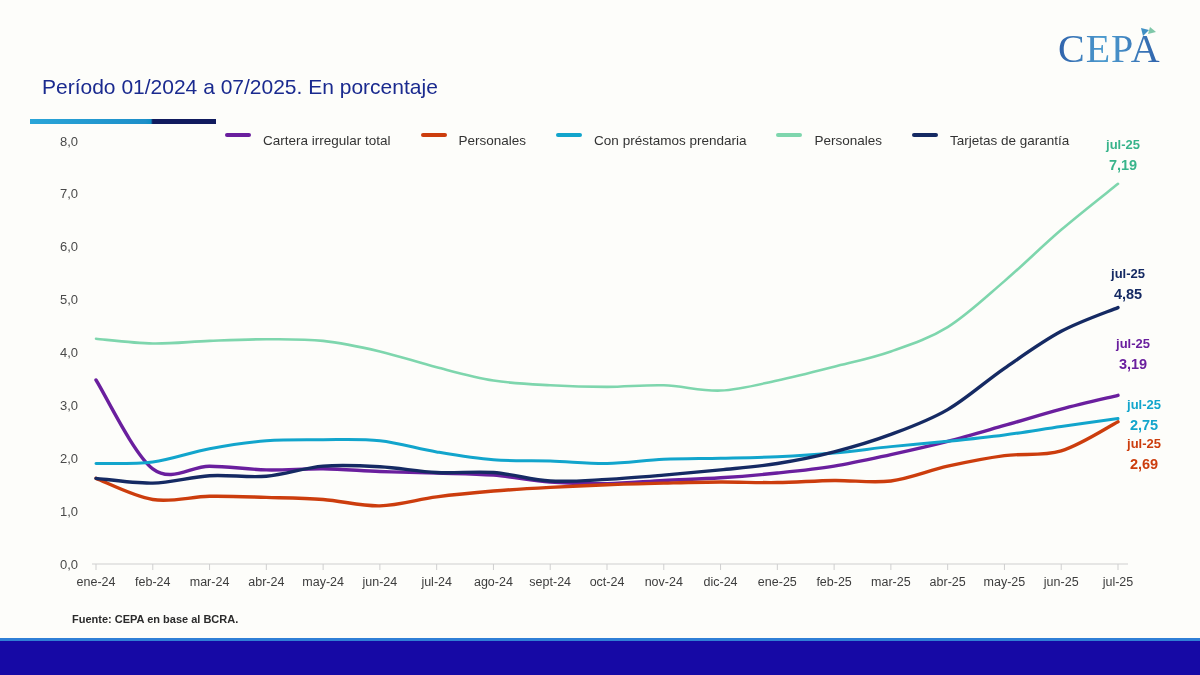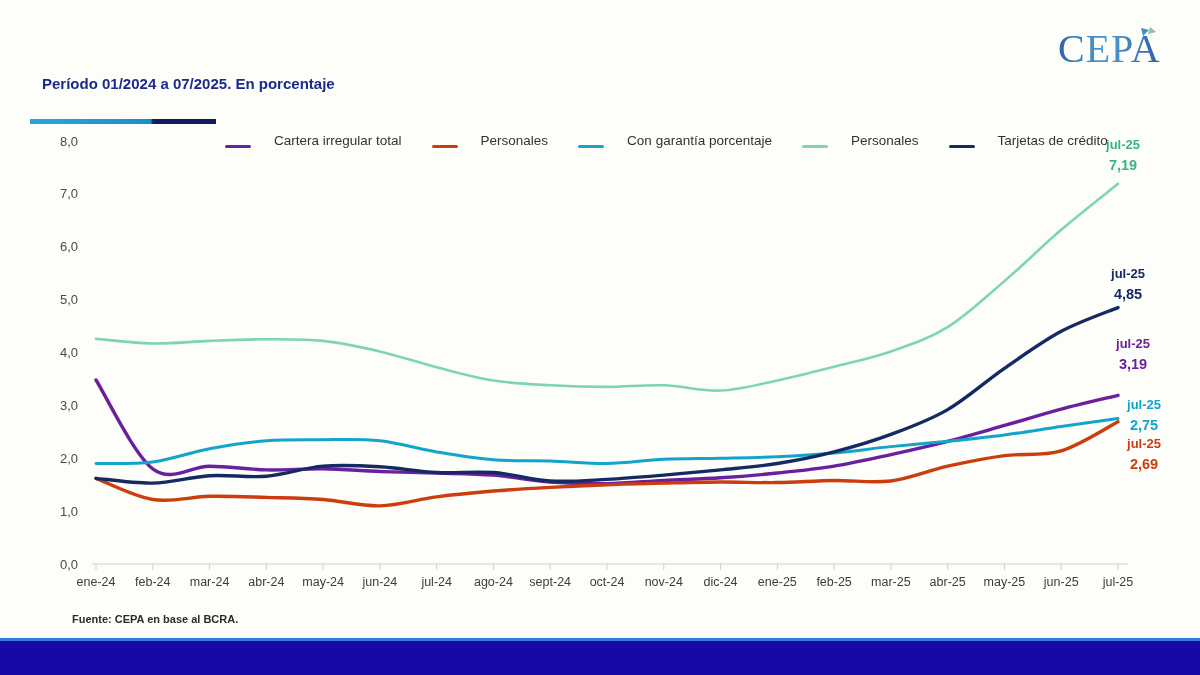--- a/index.html
+++ b/index.html
@@ -19,21 +19,21 @@
   .header{
     position:absolute;left:0;top:0;width:1200px;height:110px;
   }
   .title{
     position:absolute;left:42px;top:36px;
     font-size:21.5px;font-weight:bold;color:#1a2a8f;
     letter-spacing:-0.2px;white-space:nowrap;
   }
   .subtitle{
     position:absolute;left:42px;top:75px;
-    font-size:15px;font-weight:bold;color:#1a2a8f;
+    font-size:21px;font-weight:normal;color:#1a2a8f;
     white-space:nowrap;
     text-align:right;
   }
   
   .logo{
     position:absolute;right:34px;top:26px;
     width:108px;height:46px;
   }
   .logo-text{
     font-family:"Liberation Serif","DejaVu Serif",serif;
@@ -44,21 +44,21 @@
   .rule{
     position:absolute;left:30px;top:119px;height:5px;width:186px;
     background:linear-gradient(90deg,#2aa5d8 0%,#1d8fc9 62%,#0f8ec4 65%,#111b5e 66%,#111b5e 100%);
   }
   
   .legend{
     position:absolute;left:225px;top:133px;
     display:flex;align-items:center;gap:30px;
     font-size:13.5px;color:#3a3a3a;white-space:nowrap;
   }
-  .legend-item{display:flex;align-items:flex-end;gap:23px;}
+  .legend-item{display:flex;align-items:flex-start;gap:12px;}
   .legend-swatch{width:26px;height:3.5px;border-radius:2px;display:inline-block;}
   .legend-label{font-size:13.5px;color:#333;}
   
   .chart-wrap{
     position:absolute;left:0;top:0;width:1200px;height:640px;
   }
   .ytick{
     font-size:13px;fill:#4a4a4a;text-anchor:end;
     font-family:"Liberation Sans",sans-serif;
   }
@@ -113,29 +113,29 @@
     <div class="legend-item">
       <span class="legend-swatch" style="background:#6a1f9e"></span>
       <span class="legend-label">Cartera irregular total</span>
     </div>
     <div class="legend-item">
       <span class="legend-swatch" style="background:#cc3d0d"></span>
       <span class="legend-label">Personales</span>
     </div>
     <div class="legend-item">
       <span class="legend-swatch" style="background:#12a5cc"></span>
-      <span class="legend-label">Con garantía porcentaje</span>
+      <span class="legend-label">Con préstamos prendaria</span>
     </div>
     <div class="legend-item">
       <span class="legend-swatch" style="background:#7ed6ad"></span>
       <span class="legend-label">Personales</span>
     </div>
     <div class="legend-item">
       <span class="legend-swatch" style="background:#152a63"></span>
-      <span class="legend-label">Tarjetas de crédito</span>
+      <span class="legend-label">Tarjetas de garantía</span>
     </div>
   </div>
 
   <div class="chart-wrap">
     <svg id="chart-svg" width="1200" height="640" viewBox="0 0 1200 640">
         <text x="78" y="568.5" class="ytick">0,0</text>
         <text x="78" y="515.625" class="ytick">1,0</text>
         <text x="78" y="462.75" class="ytick">2,0</text>
         <text x="78" y="409.875" class="ytick">3,0</text>
         <text x="78" y="357" class="ytick">4,0</text>

